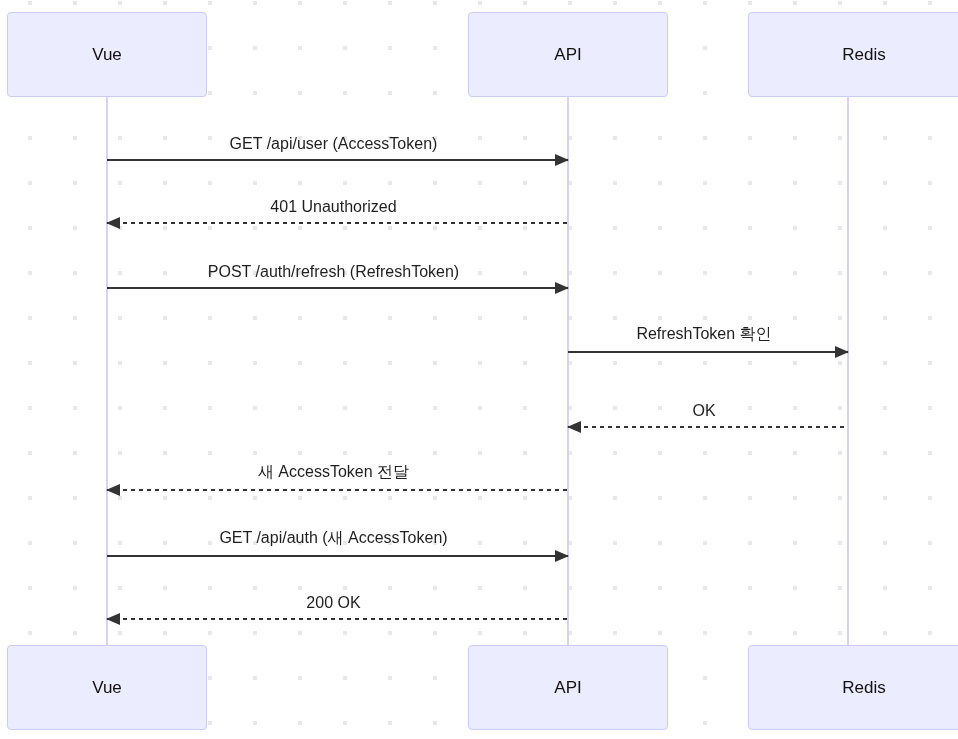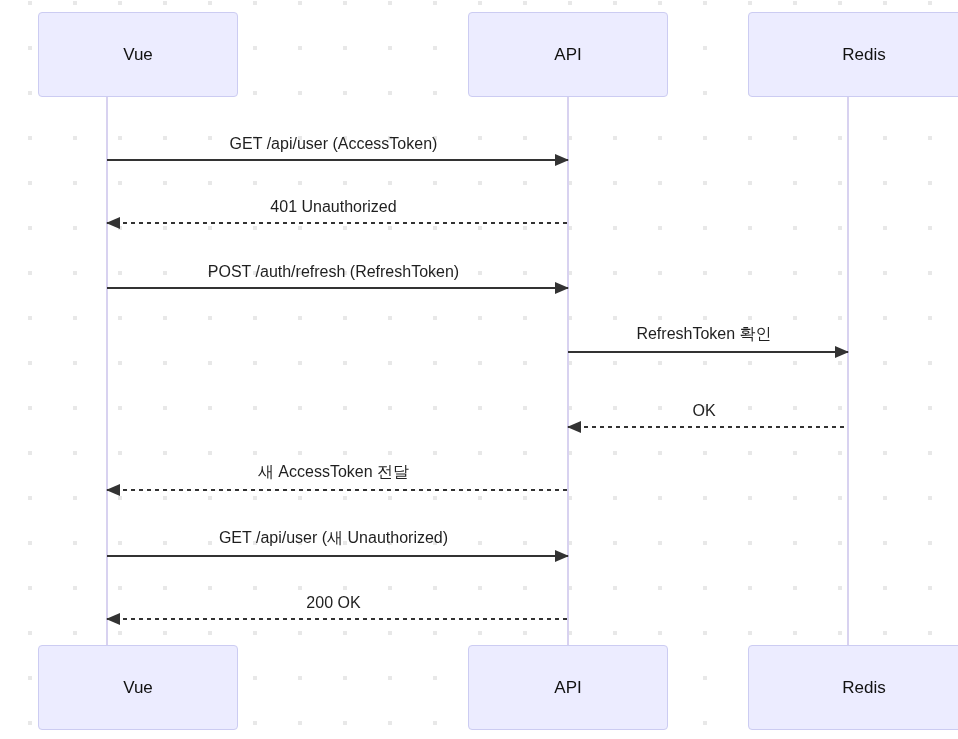--- a/index.html
+++ b/index.html
@@ -28,21 +28,21 @@
     border-radius: 4px;
     display: flex;
     align-items: center;
     justify-content: center;
     font-size: 17px;
     color: #111111;
     z-index: 3;
   }
   .actor-top    { top: 12px; }
   .actor-bottom { top: 645px; }
-  .actor-vue    { left: 7px; margin-left: 31px;   }
+  .actor-vue    { left: 7px;   }
   .actor-api    { left: 468px; }
   .actor-redis  { left: 748px; padding-left: 16px; }
 
   
   .lifeline {
     position: absolute;
     top: 97px;
     height: 548px;
     width: 2px;
     background: #D8D2F0;
@@ -155,21 +155,21 @@
     <div class="head"></div>
   </div>
 
   <div class="msg dashed dir-left m6">
     <div class="label">새 AccessToken 전달</div>
     <div class="line"></div>
     <div class="head"></div>
   </div>
 
   <div class="msg solid dir-right m7">
-    <div class="label">GET /api/user (새 Unauthorized)</div>
+    <div class="label">GET /api/auth (새 AccessToken)</div>
     <div class="line"></div>
     <div class="head"></div>
   </div>
 
   <div class="msg dashed dir-left m8">
     <div class="label">200 OK</div>
     <div class="line"></div>
     <div class="head"></div>
   </div>
 

